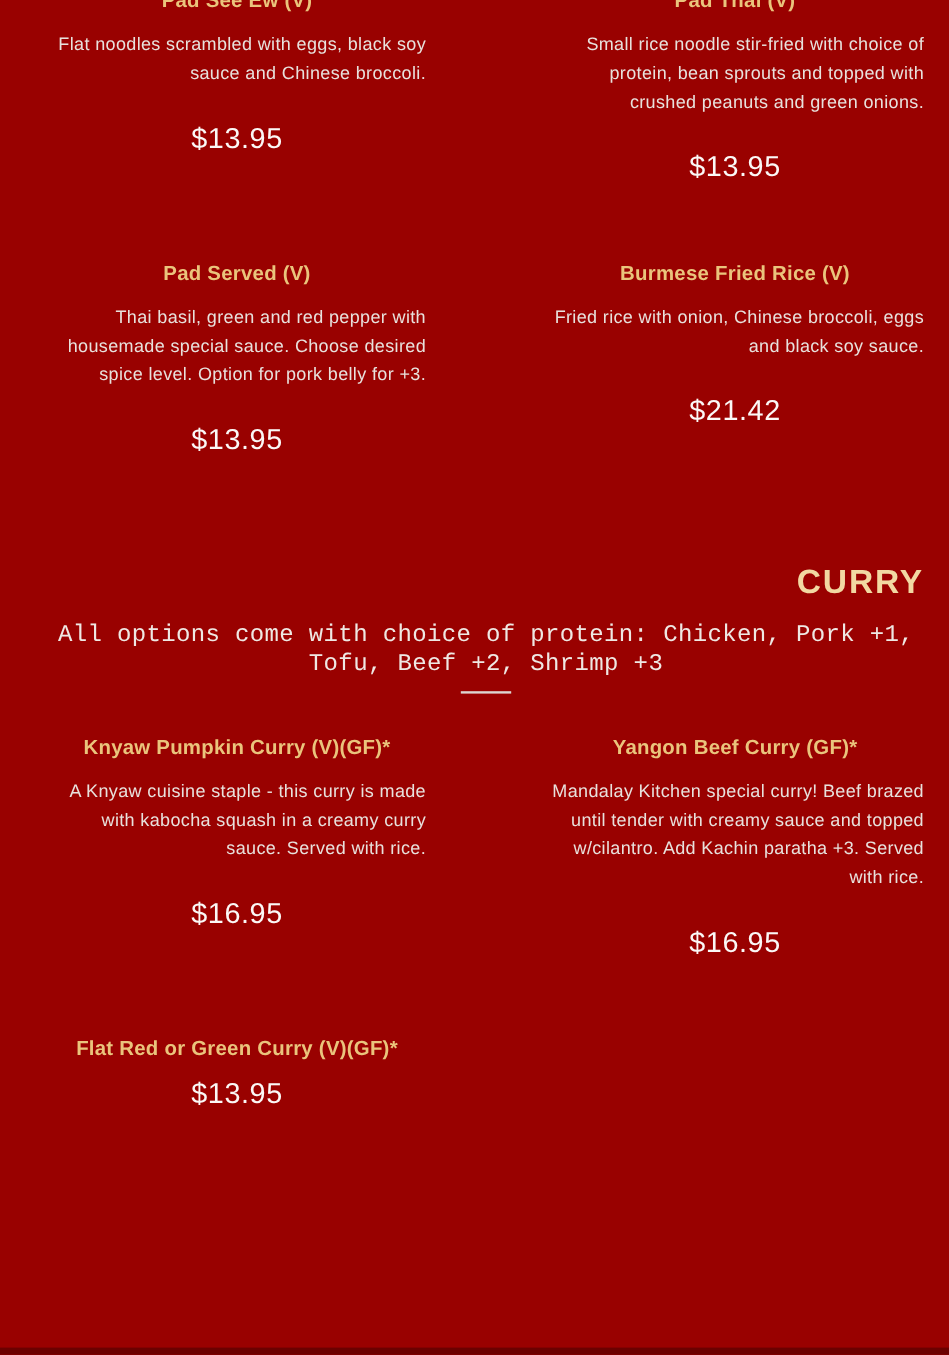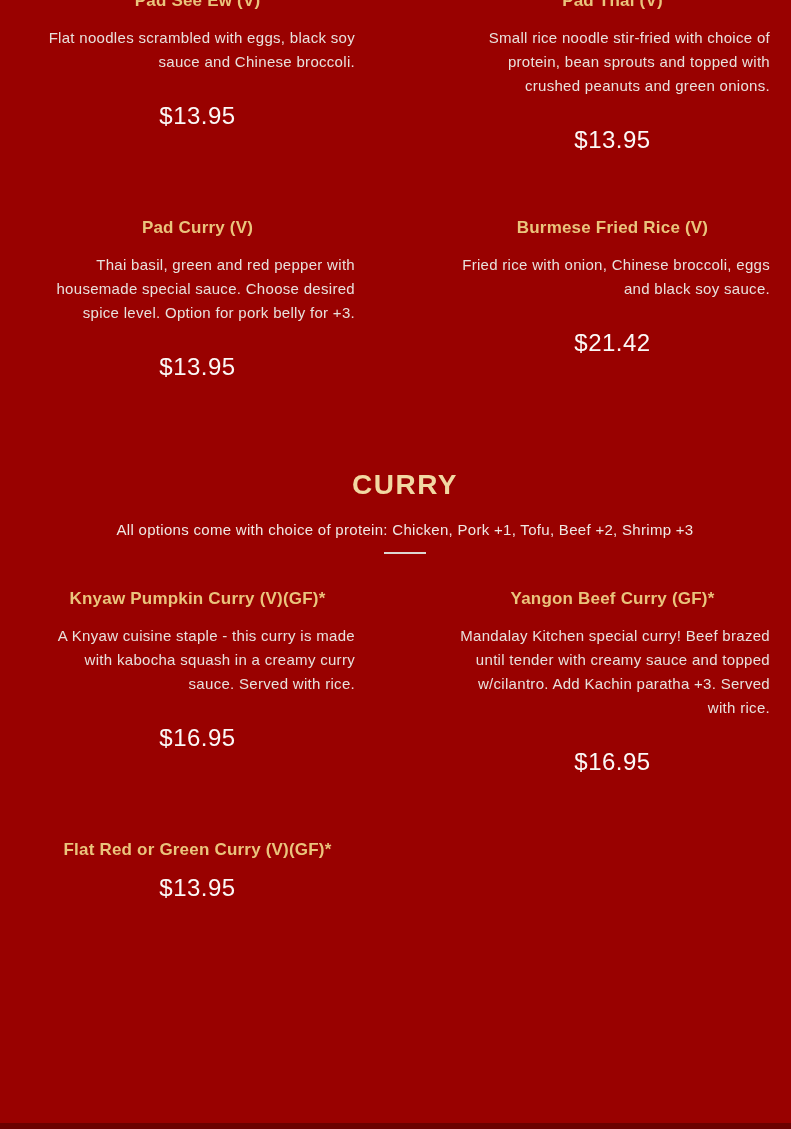--- a/index.html
+++ b/index.html
@@ -68,28 +68,30 @@
   .section-header {
     text-align: center;
   }
   .section-title {
     margin: 88px 0 0 0;
     font-size: 28px;
     font-weight: 600;
     line-height: 34px;
     letter-spacing: 1.5px;
     color: var(--section-gold);
+    text-align: right;
   }
   .section-note {
     margin: 16px 0 0 0;
-    font-size: 15px;
+    font-size: 20px;
     font-weight: 300;
     line-height: 24px;
     letter-spacing: 0.3px;
     color: var(--note-color);
+    font-family: Liberation Mono, monospace;
   }
   .section-divider {
     width: 42px;
     height: 0;
     border: none;
     border-top: 2px solid var(--divider-color);
     margin: 10px auto 0 auto;
   }
   .footer-strip {
     position: absolute;
@@ -113,21 +115,21 @@
       <div class="item-price">$13.95</div>
     </div>
 
     <div class="menu-item">
       <h3 class="item-name">Pad Thai (V)</h3>
       <p class="item-desc">Small rice noodle stir-fried with choice of protein, bean sprouts and topped with crushed peanuts and green onions.</p>
       <div class="item-price">$13.95</div>
     </div>
 
     <div class="menu-item">
-      <h3 class="item-name">Pad Curry (V)</h3>
+      <h3 class="item-name">Pad Served (V)</h3>
       <p class="item-desc">Thai basil, green and red pepper with housemade special sauce. Choose desired spice level. Option for pork belly for +3.</p>
       <div class="item-price">$13.95</div>
     </div>
 
     <div class="menu-item">
       <h3 class="item-name">Burmese Fried Rice (V)</h3>
       <p class="item-desc">Fried rice with onion, Chinese broccoli, eggs and black soy sauce.</p>
       <div class="item-price">$21.42</div>
     </div>
 

